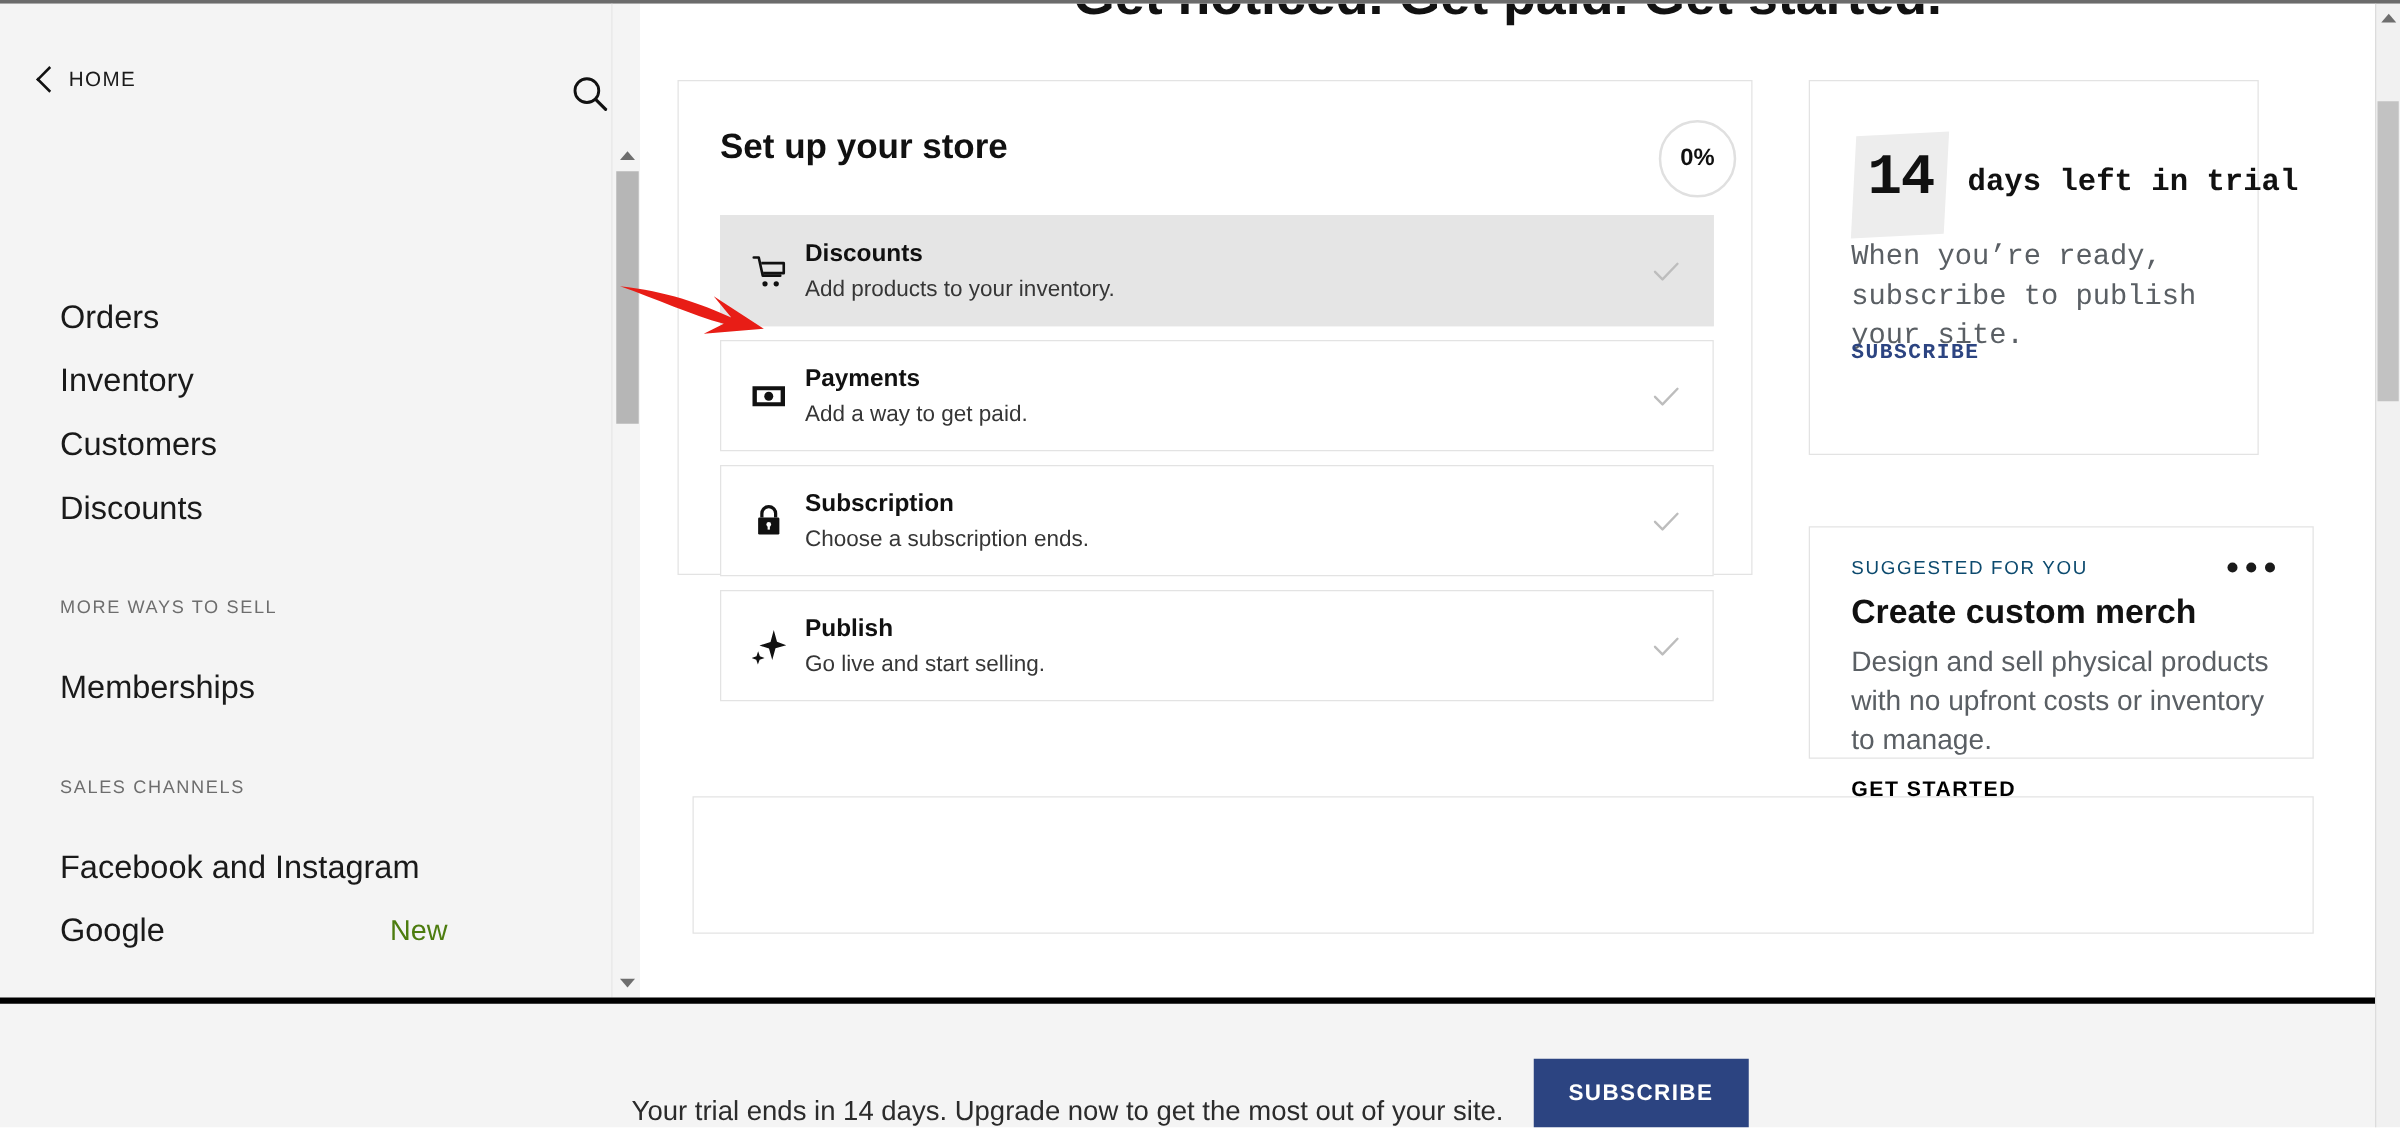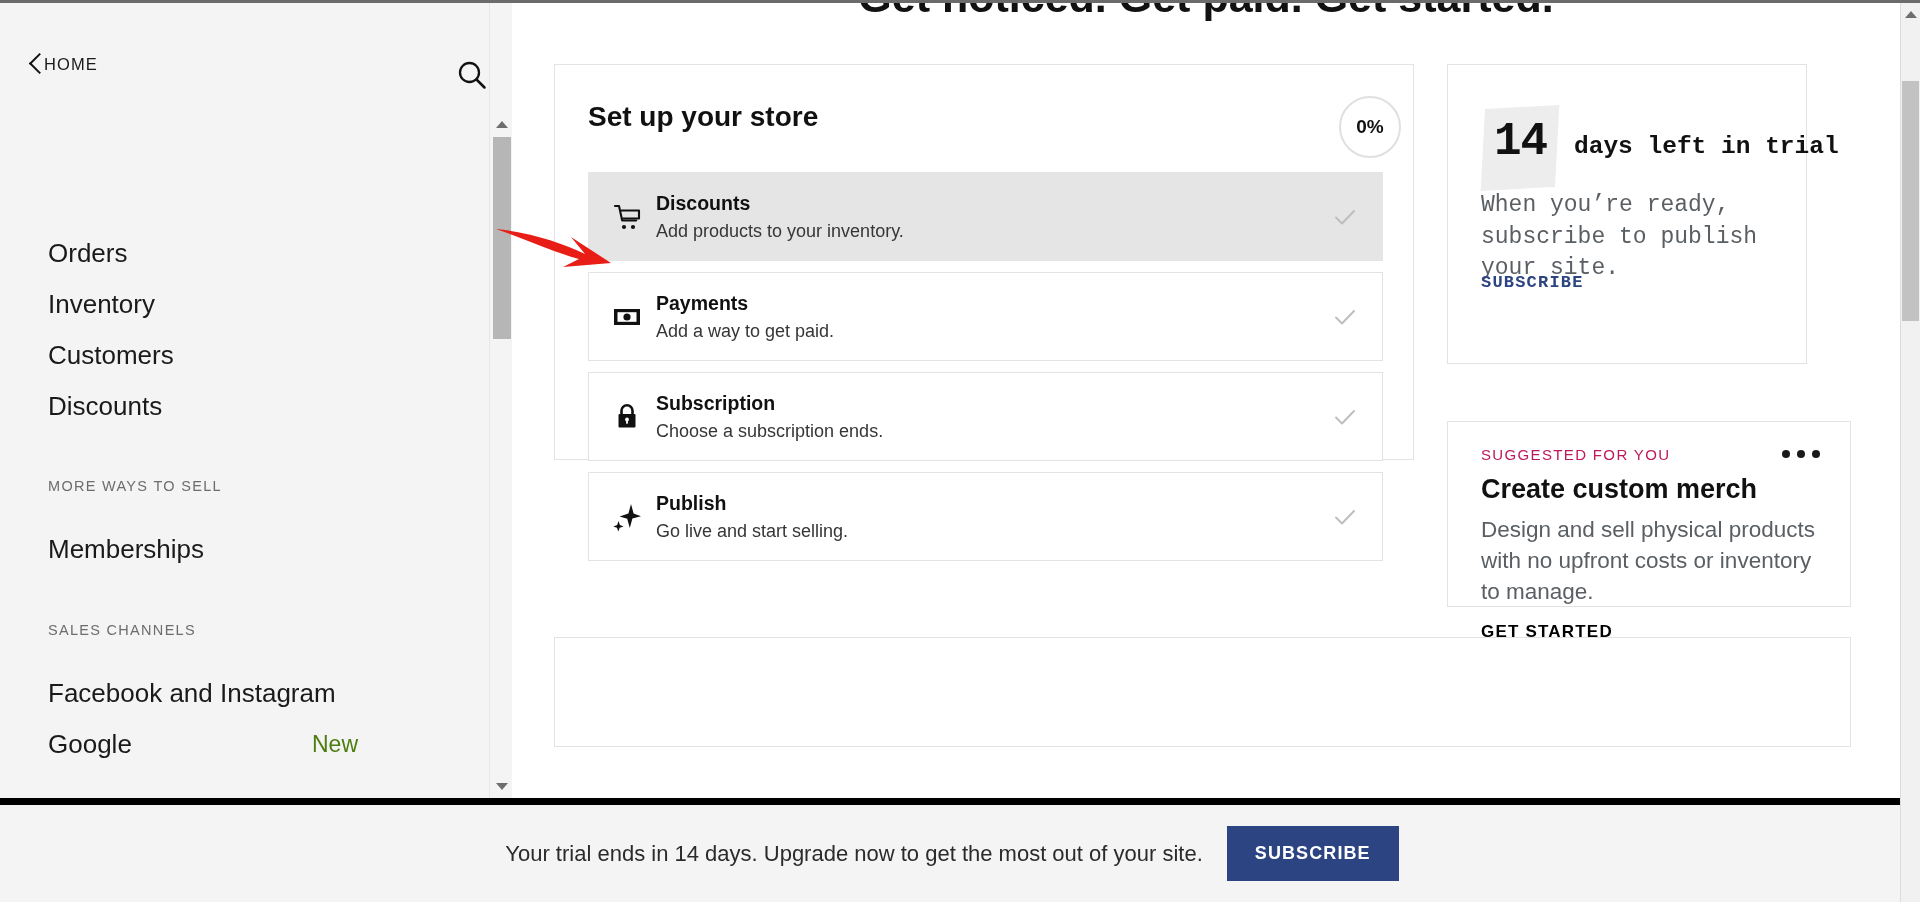--- a/index.html
+++ b/index.html
@@ -20,21 +20,21 @@
   
   .left-panel {
     position:absolute; left:0; top:3px; width:489px; height:795px;
     background:#f4f4f4;
   }
   .lp-header {
     position:absolute; left:0; top:0; width:489px; height:100px;
   }
   .home-link {
     position:absolute; left:30px; top:50px;
-    display:flex; align-items:center; gap:1px;
+    display:flex; align-items:center; gap:12px;
     cursor:pointer;
   }
   .chev-back {
     width:13px; height:22px; position:relative;
   }
   .chev-back::before {
     content:""; position:absolute; left:2px; top:3px;
     width:13px; height:13px;
     border-left:2.5px solid #111; border-bottom:2.5px solid #111;
     transform: rotate(45deg);
@@ -95,21 +95,21 @@
     position:absolute; left:0; top:-30px; width:1388px;
     font-size:43px; font-weight:700; color:#111;
     text-align:center; white-space:nowrap;
   }
 
   .card {
     position:absolute; background:#fff; border:1px solid #e3e3e3;
   }
 
   
-  .setup-card { left:42px; top:61px; width:860px; height:396px; }
+  .setup-card { left:30px; top:61px; width:860px; height:396px; }
   .setup-title {
     position:absolute; left:33px; top:36px;
     font-size:28px; font-weight:700; color:#111;
   }
   .progress-ring {
     position:absolute; left:784px; top:31px;
     width:62px; height:62px; border-radius:50%;
     border:2px solid #e0e0e0;
     display:flex; align-items:center; justify-content:center;
   }
@@ -160,21 +160,21 @@
   }
   .trial-cta {
     position:absolute; left:33px; top:208px;
     font-size:17px; letter-spacing:1.2px; font-weight:700;
     color:#2c4481; cursor:pointer;
   }
 
   .suggested-card { left:935px; top:418px; width:404px; height:186px; }
   .suggested-label {
     position:absolute; left:33px; top:24px;
-    font-size:15px; letter-spacing:1.35px; color:#be185d; font-weight:400;
+    font-size:15px; letter-spacing:1.35px; color:#0c4a6e; font-weight:400;
   }
   .kebab {
     position:absolute; right:26px; top:24px;
     display:flex; gap:7px; cursor:pointer; padding:4px;
   }
   .kebab span { width:8px; height:8px; border-radius:50%; background:#1a1a1a; display:block; }
   .suggested-title {
     position:absolute; left:33px; top:52px;
     font-size:27px; font-weight:700; color:#111;
   }
@@ -190,22 +190,22 @@
 
   
   .annot-arrow {
     position:absolute; left:493px; top:215px; width:130px; height:70px;
     pointer-events:none; z-index:50;
   }
 
   
   .bottom-bar {
     position:absolute; left:0; top:798px; width:1904px; height:104px;
-    background:#f4f4f4; border-top:7px solid #000000;
-    display:flex; align-items:center; justify-content:center; gap:24px;
+    background:#f4f4f4; border-top:5px solid #000000;
+    display:flex; align-items:flex-end; justify-content:center; gap:24px;
   }
   .bottom-text { font-size:22px; color:#2b2b2b; }
   .bottom-subscribe {
     background:#2c4481; color:#fff; border:none;
     font-family:"Liberation Sans", sans-serif;
     font-size:18px; font-weight:700; letter-spacing:1.1px;
     padding:17px 28px; cursor:pointer;
   }
 
   

